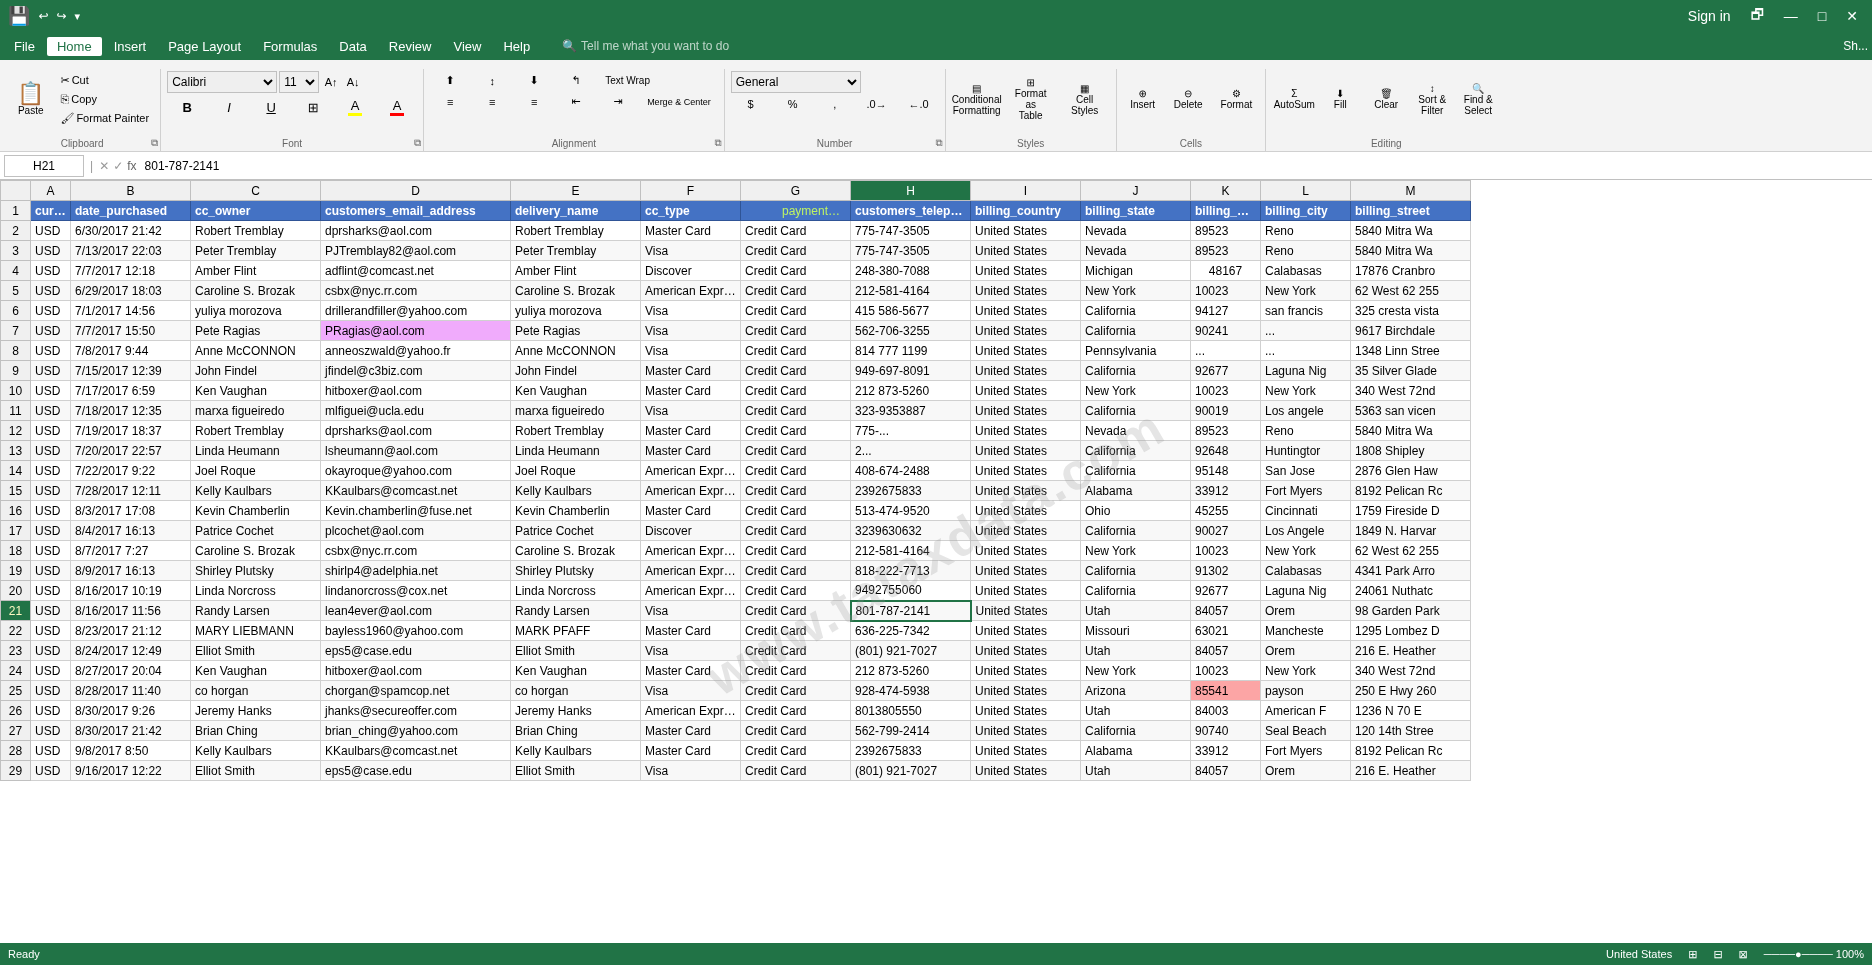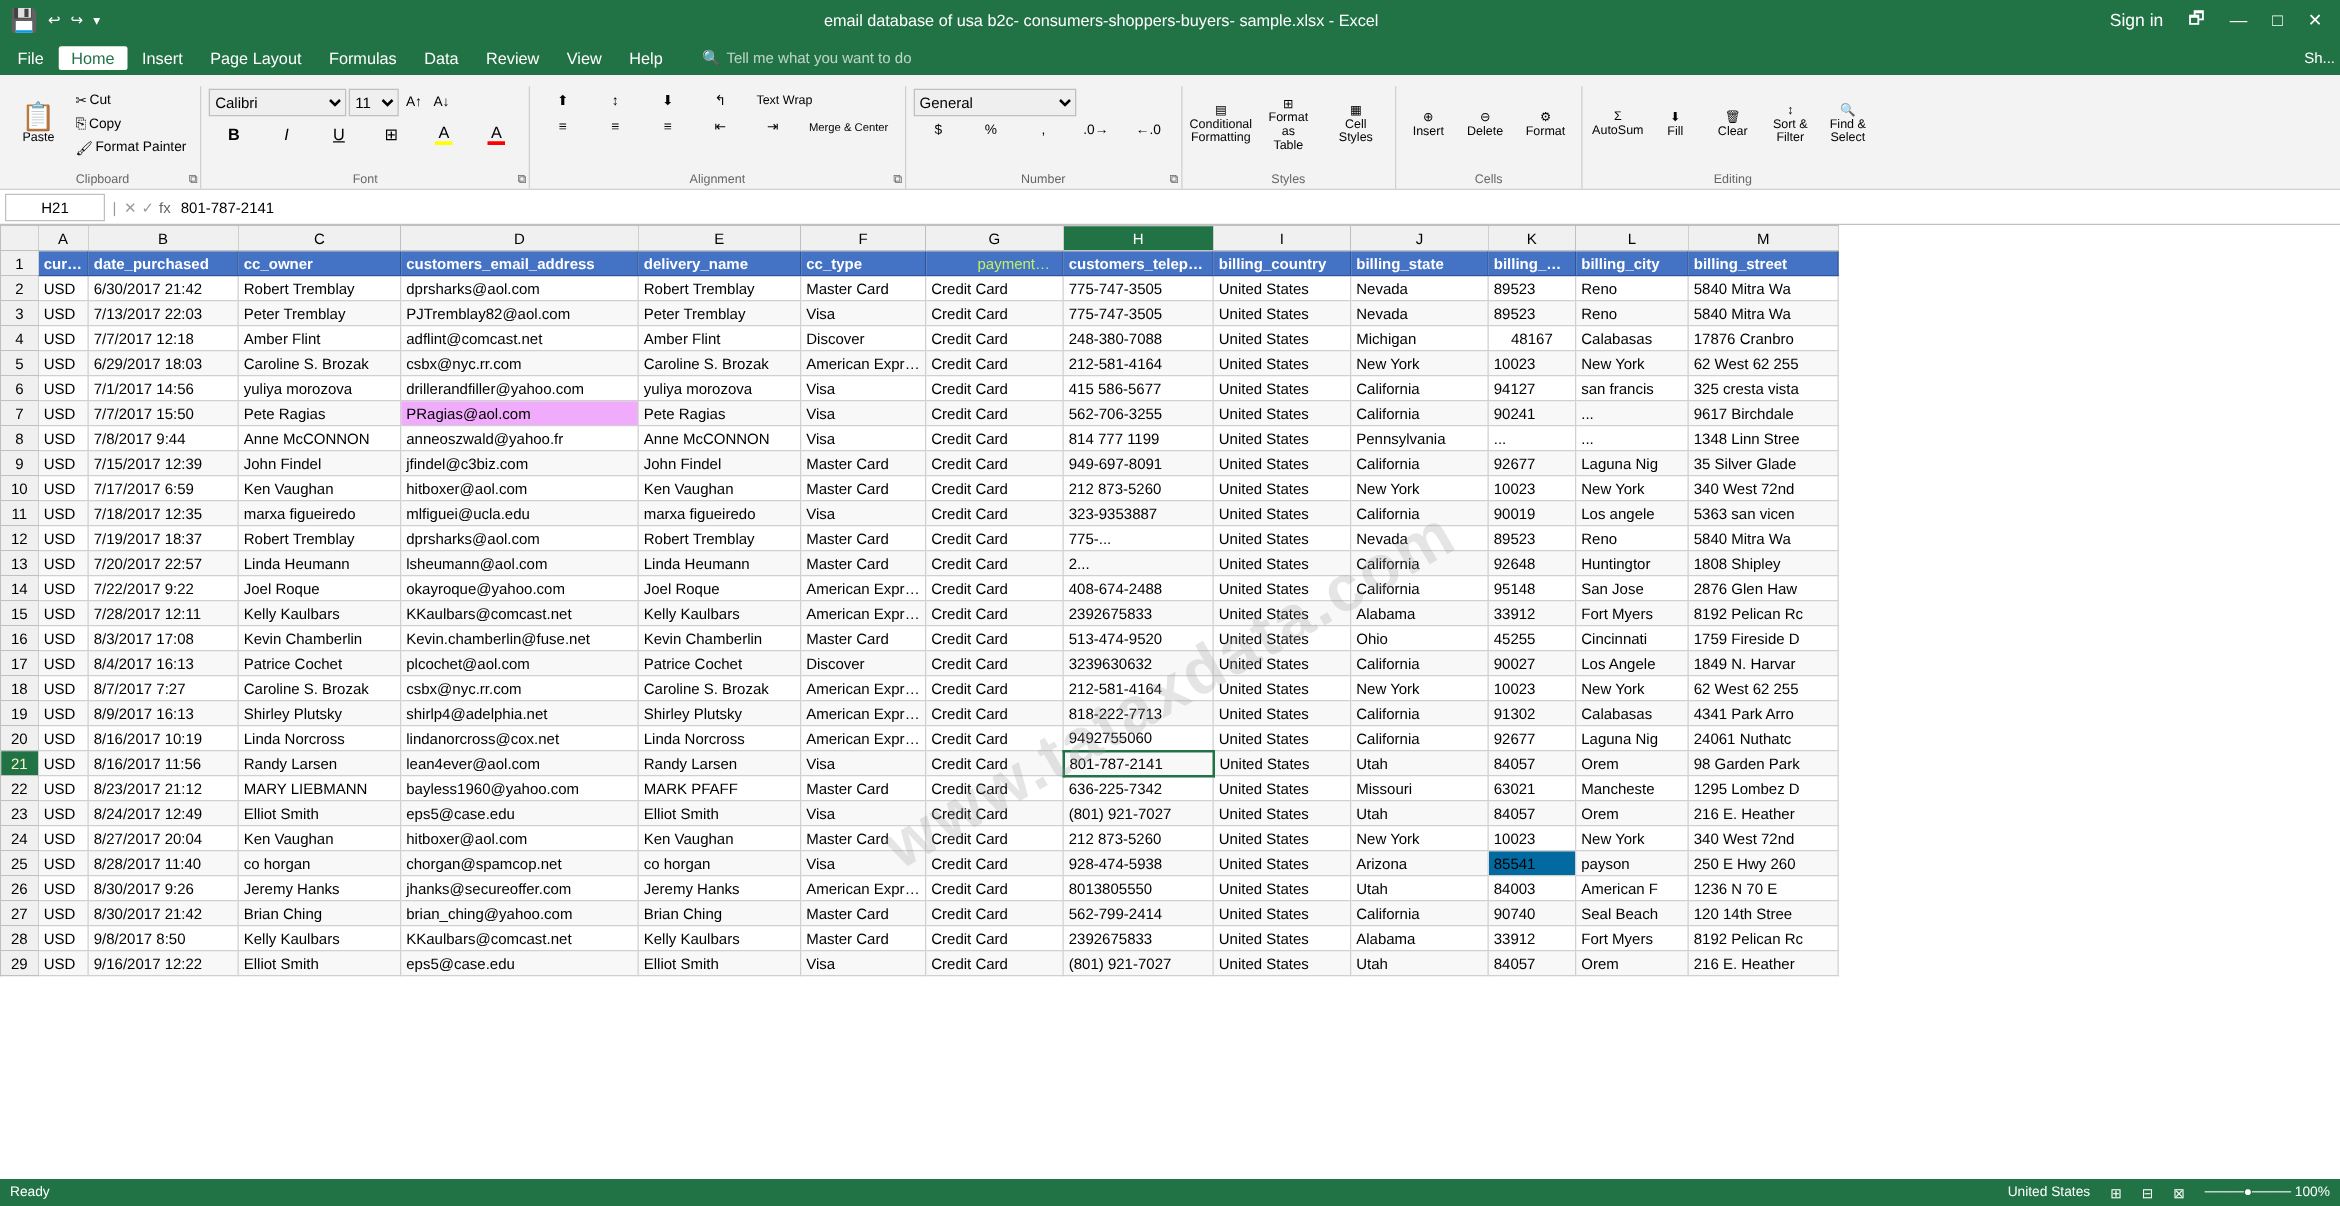--- a/index.html
+++ b/index.html
@@ -278,23 +278,20 @@
   </style>
 </head>
 <body>
 
 <div class="title-bar">
   <div class="title-bar-left">
     <span style="font-size:18px;">💾</span>
     <span style="cursor:pointer;">↩</span>
     <span style="cursor:pointer;">↪</span>
     <span style="cursor:pointer; font-size:11px;">▾</span>
-  </div>
-  <div class="title-bar-center">
-    <span>email database of usa b2c- consumers-shoppers-buyers- sample.xlsx - Excel</span>
   </div>
   <div class="title-bar-right">
     <button class="win-btn">Sign in</button>
     <button class="win-btn">🗗</button>
     <button class="win-btn">—</button>
     <button class="win-btn">□</button>
     <button class="win-btn">✕</button>
   </div>
 </div>
 
@@ -894,21 +891,21 @@
           <td style="min-width: 40px; max-width: 40px; overflow: hidden; text-overflow: ellipsis; background: rgb(248, 248, 248);">USD</td>
           <td style="min-width: 120px; max-width: 120px; overflow: hidden; text-overflow: ellipsis; background: rgb(248, 248, 248);">8/28/2017 11:40</td>
           <td style="min-width: 130px; max-width: 130px; overflow: hidden; text-overflow: ellipsis; background: rgb(248, 248, 248);">co horgan</td>
           <td style="min-width: 190px; max-width: 190px; overflow: hidden; text-overflow: ellipsis; background: rgb(248, 248, 248);">chorgan@spamcop.net</td>
           <td style="min-width: 130px; max-width: 130px; overflow: hidden; text-overflow: ellipsis; background: rgb(248, 248, 248);">co horgan</td>
           <td style="min-width: 100px; max-width: 100px; overflow: hidden; text-overflow: ellipsis; background: rgb(248, 248, 248);">Visa</td>
           <td style="min-width: 110px; max-width: 110px; overflow: hidden; text-overflow: ellipsis; background: rgb(248, 248, 248);">Credit Card</td>
           <td style="min-width: 120px; max-width: 120px; overflow: hidden; text-overflow: ellipsis; background: rgb(248, 248, 248);">928-474-5938</td>
           <td style="min-width: 110px; max-width: 110px; overflow: hidden; text-overflow: ellipsis; background: rgb(248, 248, 248);">United States</td>
           <td style="min-width: 110px; max-width: 110px; overflow: hidden; text-overflow: ellipsis; background: rgb(248, 248, 248);">Arizona</td>
-          <td style="min-width: 70px; max-width: 70px; overflow: hidden; text-overflow: ellipsis; background: #0369a1;">85541</td>
+          <td style="min-width: 70px; max-width: 70px; overflow: hidden; text-overflow: ellipsis; background: #fca5a5;">85541</td>
           <td style="min-width: 90px; max-width: 90px; overflow: hidden; text-overflow: ellipsis; background: rgb(248, 248, 248);">payson</td>
           <td style="min-width: 120px; max-width: 120px; overflow: hidden; text-overflow: ellipsis; background: rgb(248, 248, 248);">250 E Hwy 260</td>
         </tr>
         <tr>
           <td class="row-num">26</td>
           <td style="min-width: 40px; max-width: 40px; overflow: hidden; text-overflow: ellipsis;">USD</td>
           <td style="min-width: 120px; max-width: 120px; overflow: hidden; text-overflow: ellipsis;">8/30/2017 9:26</td>
           <td style="min-width: 130px; max-width: 130px; overflow: hidden; text-overflow: ellipsis;">Jeremy Hanks</td>
           <td style="min-width: 190px; max-width: 190px; overflow: hidden; text-overflow: ellipsis;">jhanks@secureoffer.com</td>
           <td style="min-width: 130px; max-width: 130px; overflow: hidden; text-overflow: ellipsis;">Jeremy Hanks</td>

